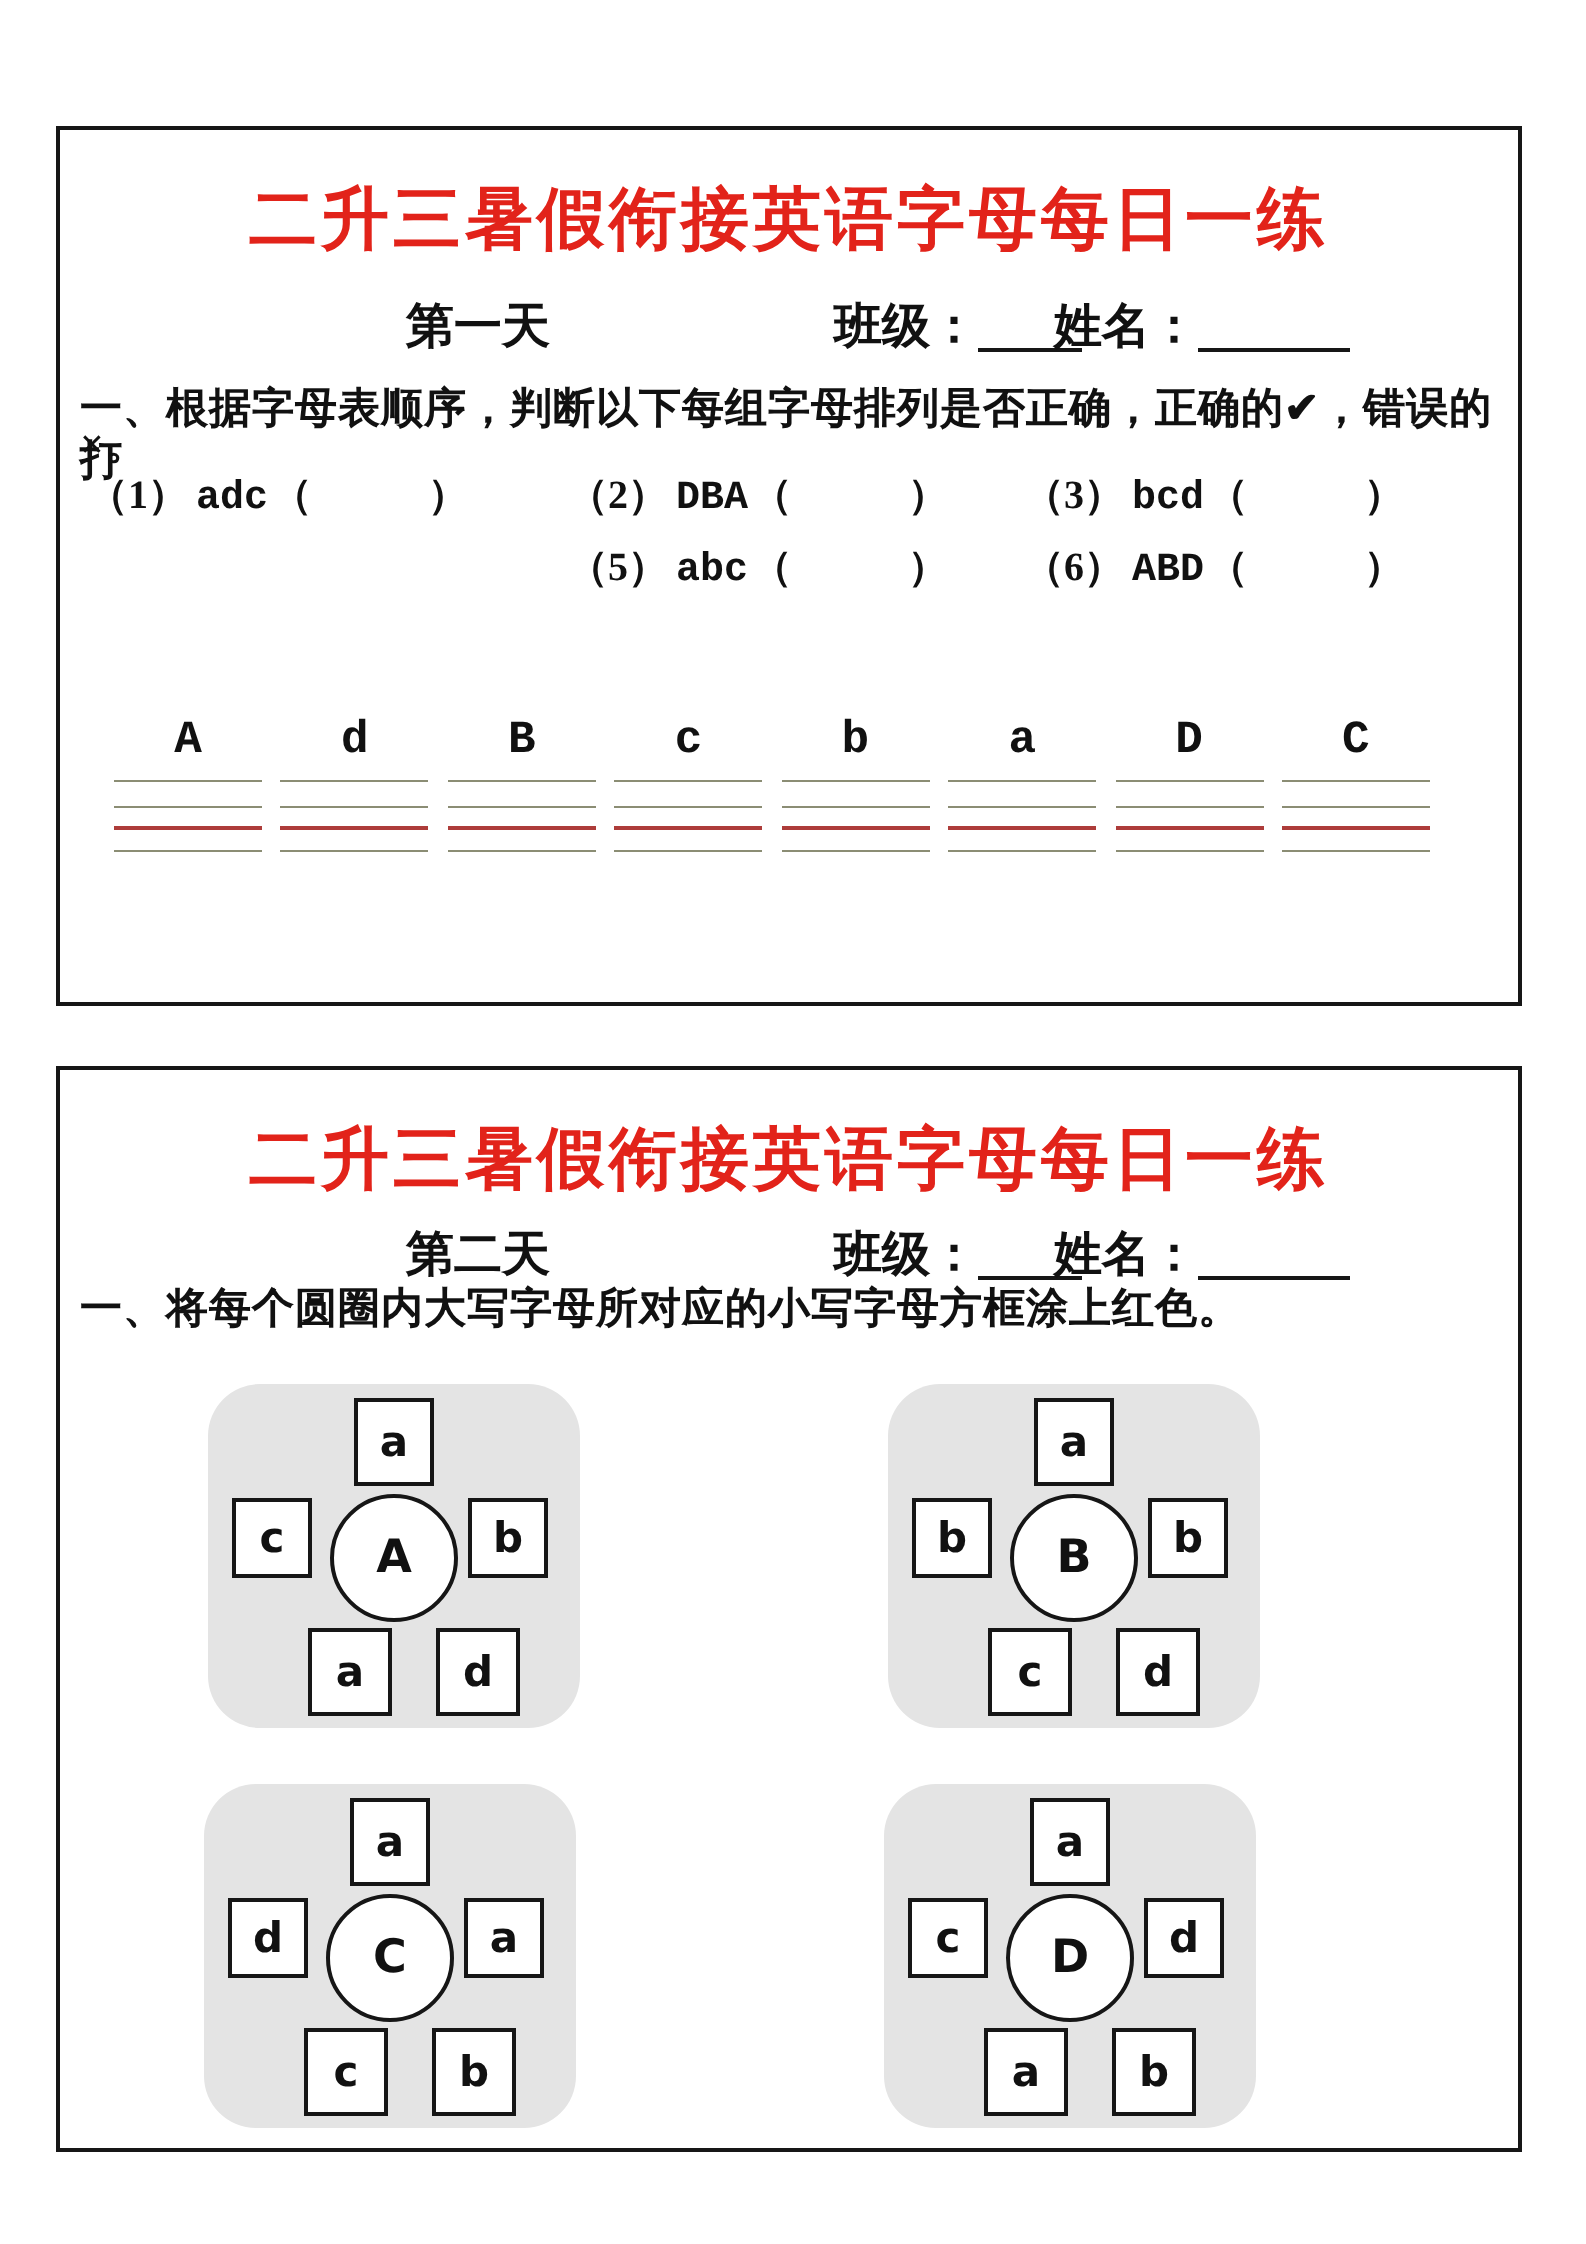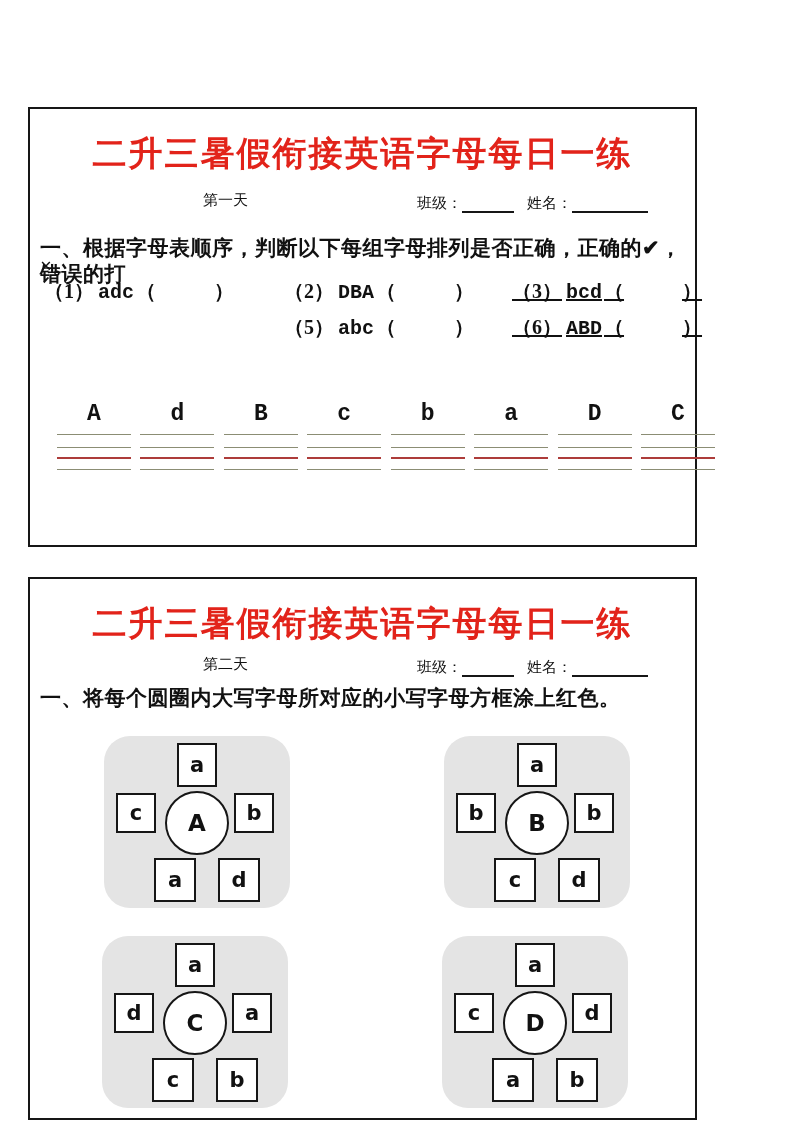--- a/index.html
+++ b/index.html
@@ -8,53 +8,53 @@
     --grid-line-red:#ad3c3a;
     --group-bg:#e4e4e4;
     --ink:#161616;
   }
   html,body{margin:0;padding:0;background:#ffffff;}
   body{
     width:793px;height:1122px;position:relative;overflow:hidden;
     font-family:"Liberation Serif","DejaVu Serif",serif;color:#111;
   }
   .sheet{
-    position:absolute;left:28px;width:669px;background:#fff;
-    border:2px solid var(--ink);box-sizing:border-box;margin-top:44px;
+    position:absolute;left:28px;width:733px;background:#fff;
+    border:2px solid var(--ink);box-sizing:border-box;
   }
   #box1{top:63px;height:440px;}
   #box2{top:533px;height:543px;}
 
   .title{
     position:absolute;left:0;right:0;top:22px;text-align:center;
     color:var(--title-red);font-size:34px;font-weight:bold;letter-spacing:2px;
     font-family:"Liberation Serif","DejaVu Serif",serif;
   }
-  .hdr{position:absolute;left:0;right:12px;height:28px;font-size:15px;font-weight:normal;}
+  .hdr{position:absolute;left:0;right:12px;height:28px;font-size:24px;font-weight:bold;}
   #box1 .hdr{top:82px;}
   #box2 .hdr{top:76px;}
   .day-label{position:absolute;left:173px;top:0;}
   .class-group{position:absolute;left:387px;top:0;white-space:nowrap;text-align:center;}
   .name-group{position:absolute;left:497px;top:0;white-space:nowrap;}
   .blank{
     display:inline-block;border-bottom:2px solid var(--ink);
     height:20px;vertical-align:-5px;
   }
   .blank.class-b{width:52px;}
   .blank.name-b{width:76px;}
 
   .instr{
     position:absolute;left:10px;right:6px;font-size:21px;font-weight:bold;
     line-height:26px;letter-spacing:0.5px;
   }
   .qrow{position:absolute;left:0;right:5px;height:28px;font-size:20px;font-weight:bold;padding-left:18px;}
   .qitem{position:absolute;top:0;white-space:nowrap;}
   .qitem.c1{left:14px;}
   .qitem.c2{left:254px;}
-  .qitem.c3{left:482px;text-decoration:underline;}
+  .qitem.c3{left:482px;}
   .qletters{
     font-family:"Liberation Mono","DejaVu Sans Mono",monospace;
     font-weight:bold;font-size:20px;margin:0 2px 0 4px;
   }
   .gap{display:inline-block;width:58px;}
 
   .wgrid{
     position:absolute;top:290px;left:27px;width:658px;
     display:flex;justify-content:space-between;
   }

